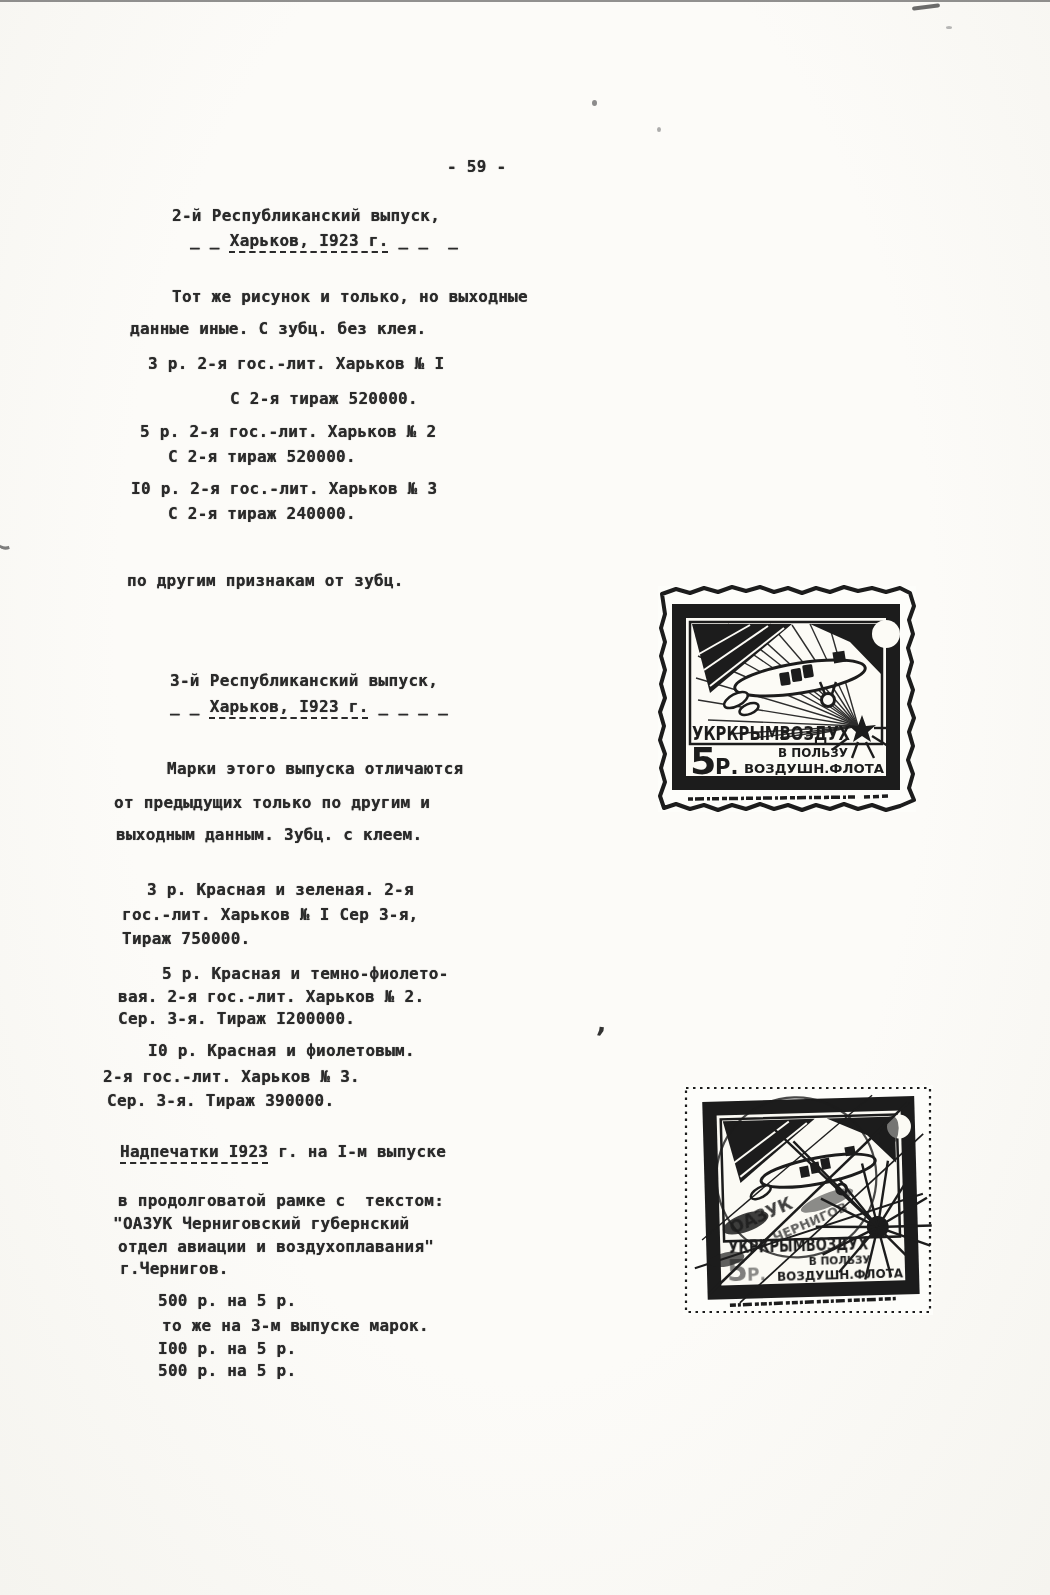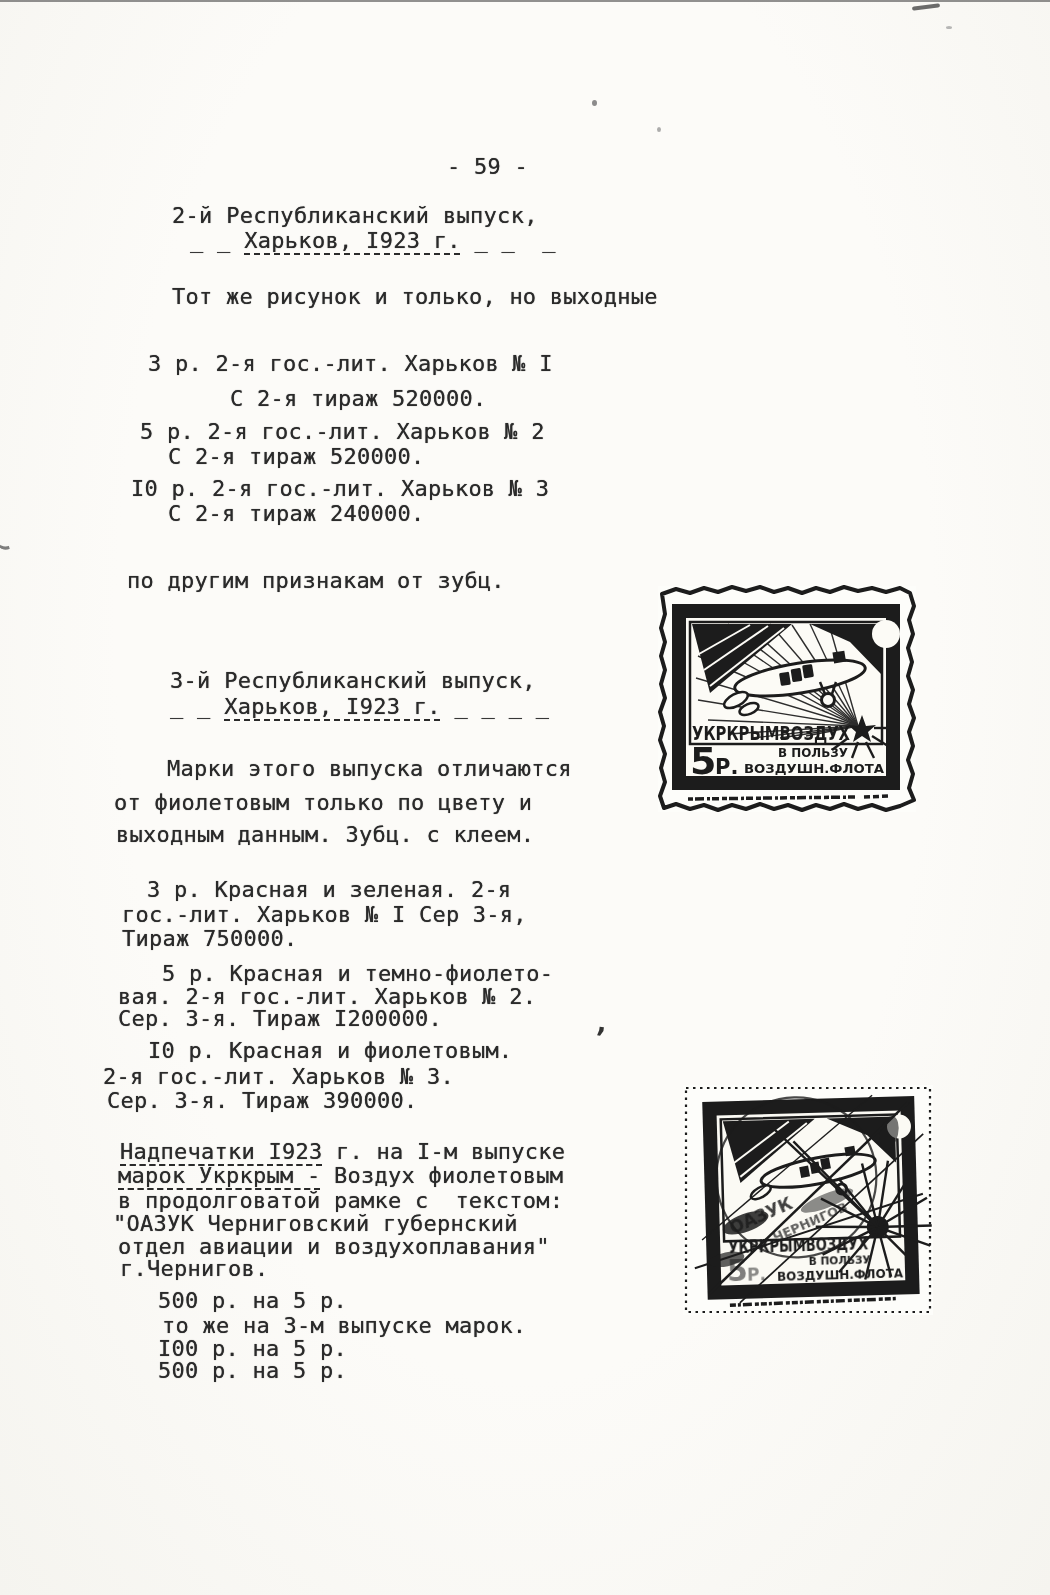--- a/index.html
+++ b/index.html
@@ -3,22 +3,22 @@
 <meta charset="utf-8">
 <style>
   html,body{margin:0;padding:0;background:#e8e7e3;}
   .page{
     position:relative;width:1050px;height:1595px;overflow:hidden;
     background:radial-gradient(ellipse at 50% 40%, #fcfbf8 55%, #f5f4ef 100%);
     font-family:"DejaVu Sans Mono","Liberation Mono",monospace;
     color:#2a2a2a;
   }
   .tl{
-    position:absolute;font-size:22px;line-height:25px;letter-spacing:.25px;
-    white-space:pre;text-shadow:0 0 .8px rgba(40,40,40,.85);
+    position:absolute;font-size:16px;line-height:25px;letter-spacing:.25px;
+    white-space:pre;text-shadow:0 0 .8px rgba(40,40,40,.85);font-weight:bold;
   }
   .u{
     text-decoration:underline;text-decoration-style:dashed;
     text-decoration-thickness:2px;text-underline-offset:5px;
   }
   .heading{letter-spacing:.3px;text-align:center;}
   .stamp{position:absolute;}
   .artifact{position:absolute;}
   .a-topline{left:0;top:0;width:1050px;height:2px;background:#383838;opacity:.55;}
   .a-squiggle{left:912px;top:5px;width:28px;height:4px;background:#474747;border-radius:3px;transform:rotate(-7deg);opacity:.8;}
@@ -40,49 +40,49 @@
   <div class="artifact a-dot3"></div>
   <div class="artifact a-leftmark"></div>
   <div class="artifact a-comma">,</div>
 
   <div class="tl" style="left:447px;top:154px">- 59 -</div>
 
   <div class="tl heading" style="left:172px;top:203px">2-й Республиканский выпуск,</div>
   <div class="tl heading" style="left:190px;top:228px"><span>_ _ </span><span class="u">Харьков, I923 г.</span><span> _ _  _</span></div>
 
   <div class="tl" style="left:172px;top:284px">Тот же рисунок и только, но выходные</div>
+  <div class="tl" style="left:130px;top:316px">данные иные. С зубц. без клея.</div>
 
   <div class="tl" style="left:148px;top:351px">3 р. 2-я гос.-лит. Харьков № I</div>
   <div class="tl" style="left:230px;top:386px">С 2-я тираж 520000.</div>
   <div class="tl" style="left:140px;top:419px">5 р. 2-я гос.-лит. Харьков № 2</div>
   <div class="tl" style="left:168px;top:444px">С 2-я тираж 520000.</div>
   <div class="tl" style="left:131px;top:476px">I0 р. 2-я гос.-лит. Харьков № 3</div>
   <div class="tl" style="left:168px;top:501px">С 2-я тираж 240000.</div>
 
   <div class="tl" style="left:127px;top:568px">по другим признакам от зубц.</div>
 
   <div class="tl heading" style="left:170px;top:668px">3-й Республиканский выпуск,</div>
   <div class="tl heading" style="left:170px;top:694px"><span>_ _ </span><span class="u">Харьков, I923 г.</span><span> _ _ _ _</span></div>
 
   <div class="tl" style="left:167px;top:756px">Марки этого выпуска отличаются</div>
-  <div class="tl" style="left:114px;top:790px">от фиолетовым только по цвету и</div>
+  <div class="tl" style="left:114px;top:790px">от предыдущих только по другим и</div>
   <div class="tl" style="left:116px;top:822px">выходным данным. Зубц. с клеем.</div>
 
   <div class="tl" style="left:147px;top:877px">3 р. Красная и зеленая. 2-я</div>
   <div class="tl" style="left:122px;top:902px">гос.-лит. Харьков № I Сер 3-я,</div>
   <div class="tl" style="left:122px;top:926px">Тираж 750000.</div>
   <div class="tl" style="left:162px;top:961px">5 р. Красная и темно-фиолето-</div>
   <div class="tl" style="left:118px;top:984px">вая. 2-я гос.-лит. Харьков № 2.</div>
   <div class="tl" style="left:118px;top:1006px">Сер. 3-я. Тираж I200000.</div>
   <div class="tl" style="left:148px;top:1038px">I0 р. Красная и фиолетовым.</div>
   <div class="tl" style="left:103px;top:1064px">2-я гос.-лит. Харьков № 3.</div>
   <div class="tl" style="left:107px;top:1088px">Сер. 3-я. Тираж 390000.</div>
 
   <div class="tl" style="left:120px;top:1139px"><span class="u">Надпечатки I923</span><span> г. на I-м выпуске</span></div>
-  <div class="tl" style="left:118px;top:1163px"><span class="u">марок Укркрым -</span><span> Воздух фиолетовым</span></div>
   <div class="tl" style="left:118px;top:1188px">в продолговатой рамке с  текстом:</div>
   <div class="tl" style="left:113px;top:1211px">"ОАЗУК Черниговский губернский</div>
   <div class="tl" style="left:118px;top:1234px">отдел авиации и воздухоплавания"</div>
   <div class="tl" style="left:120px;top:1256px">г.Чернигов.</div>
 
   <div class="tl" style="left:158px;top:1288px">500 р. на 5 р.</div>
   <div class="tl" style="left:162px;top:1313px">то же на 3-м выпуске марок.</div>
   <div class="tl" style="left:158px;top:1336px">I00 р. на 5 р.</div>
   <div class="tl" style="left:158px;top:1358px">500 р. на 5 р.</div>
 

